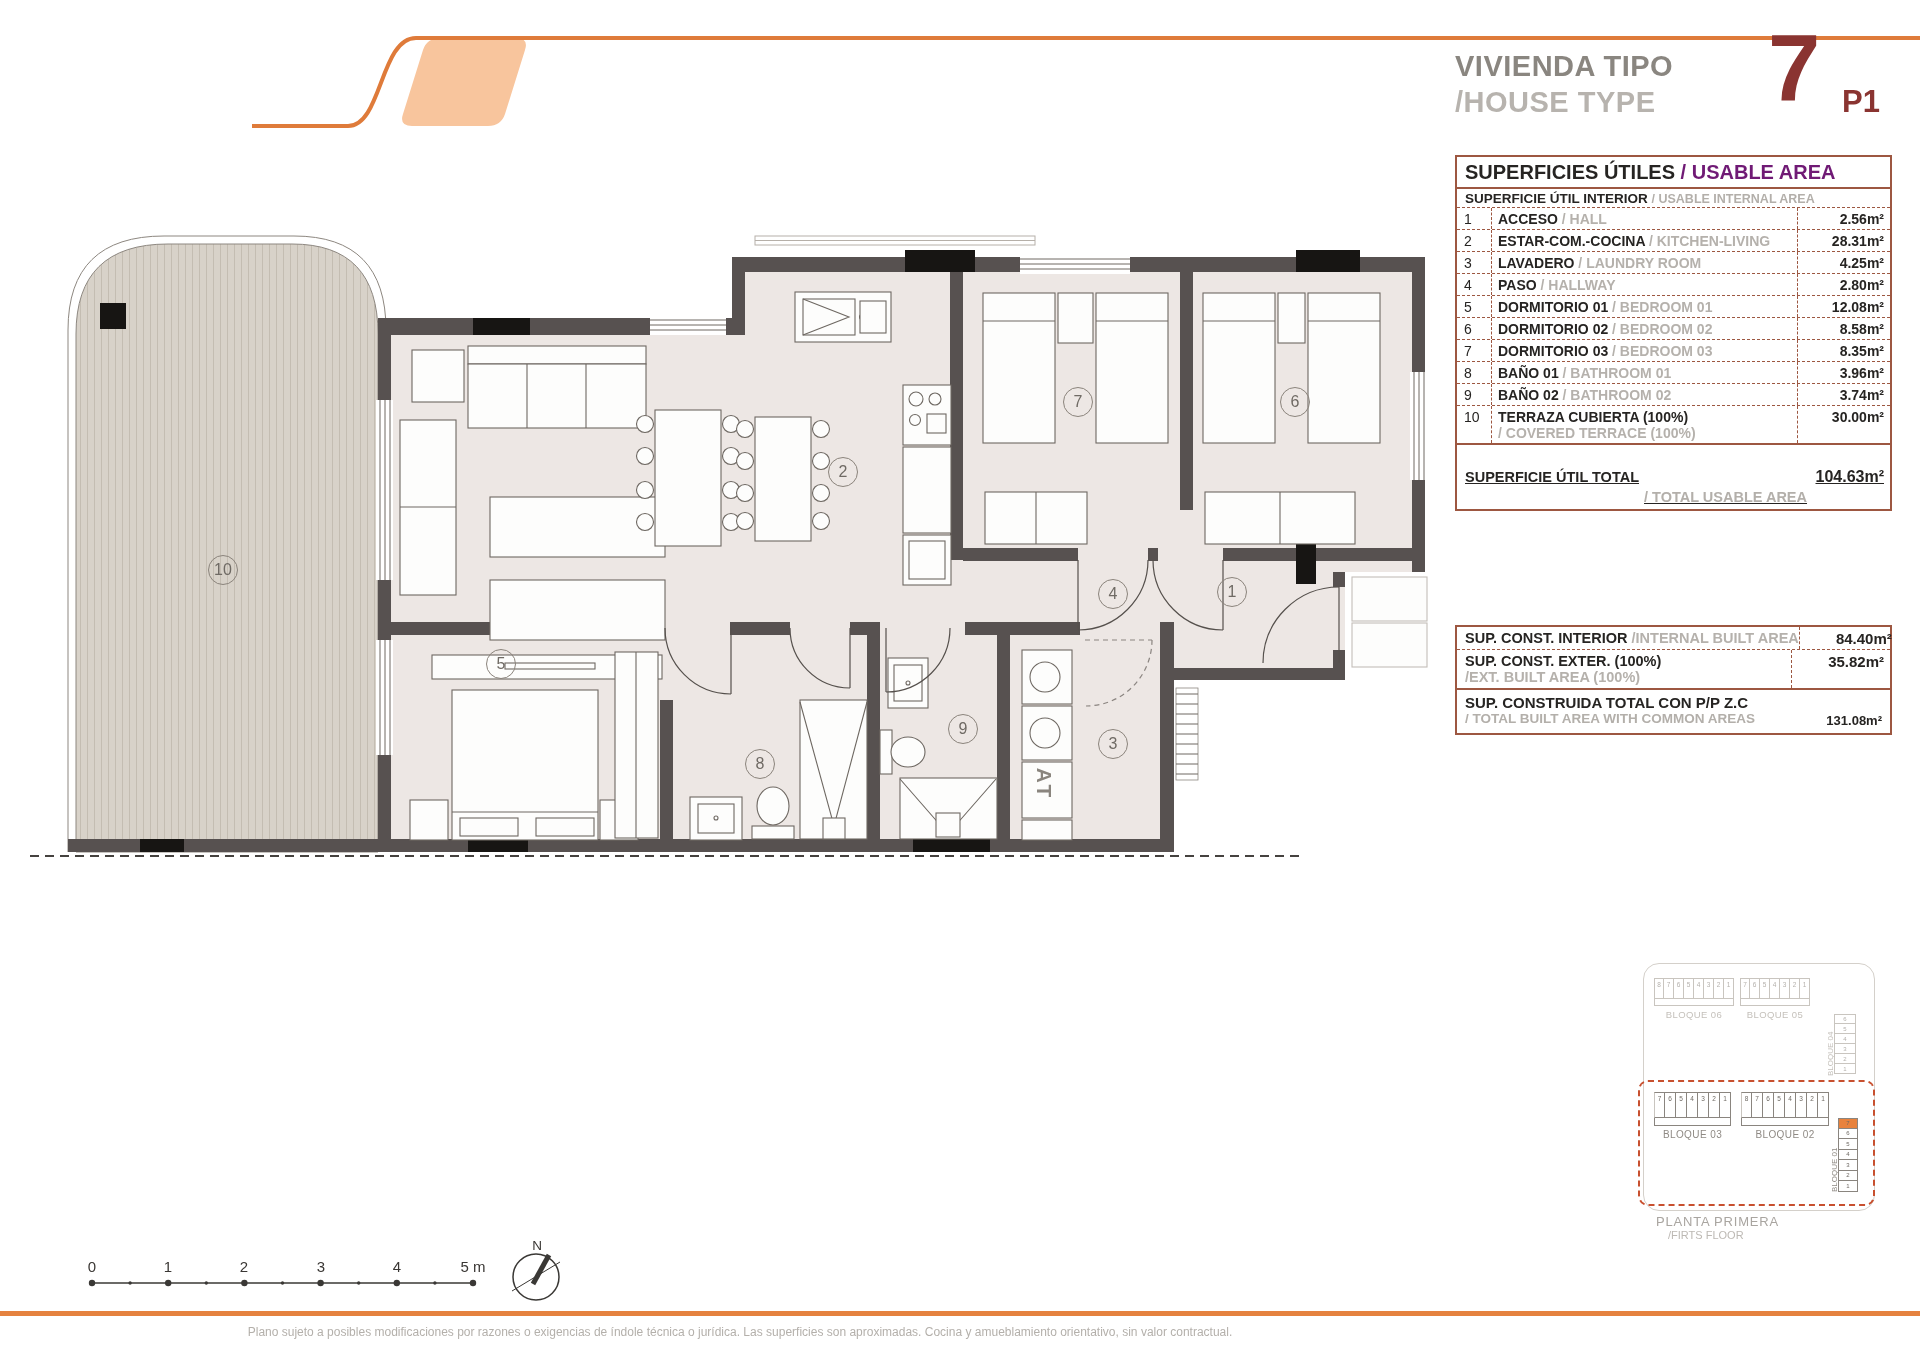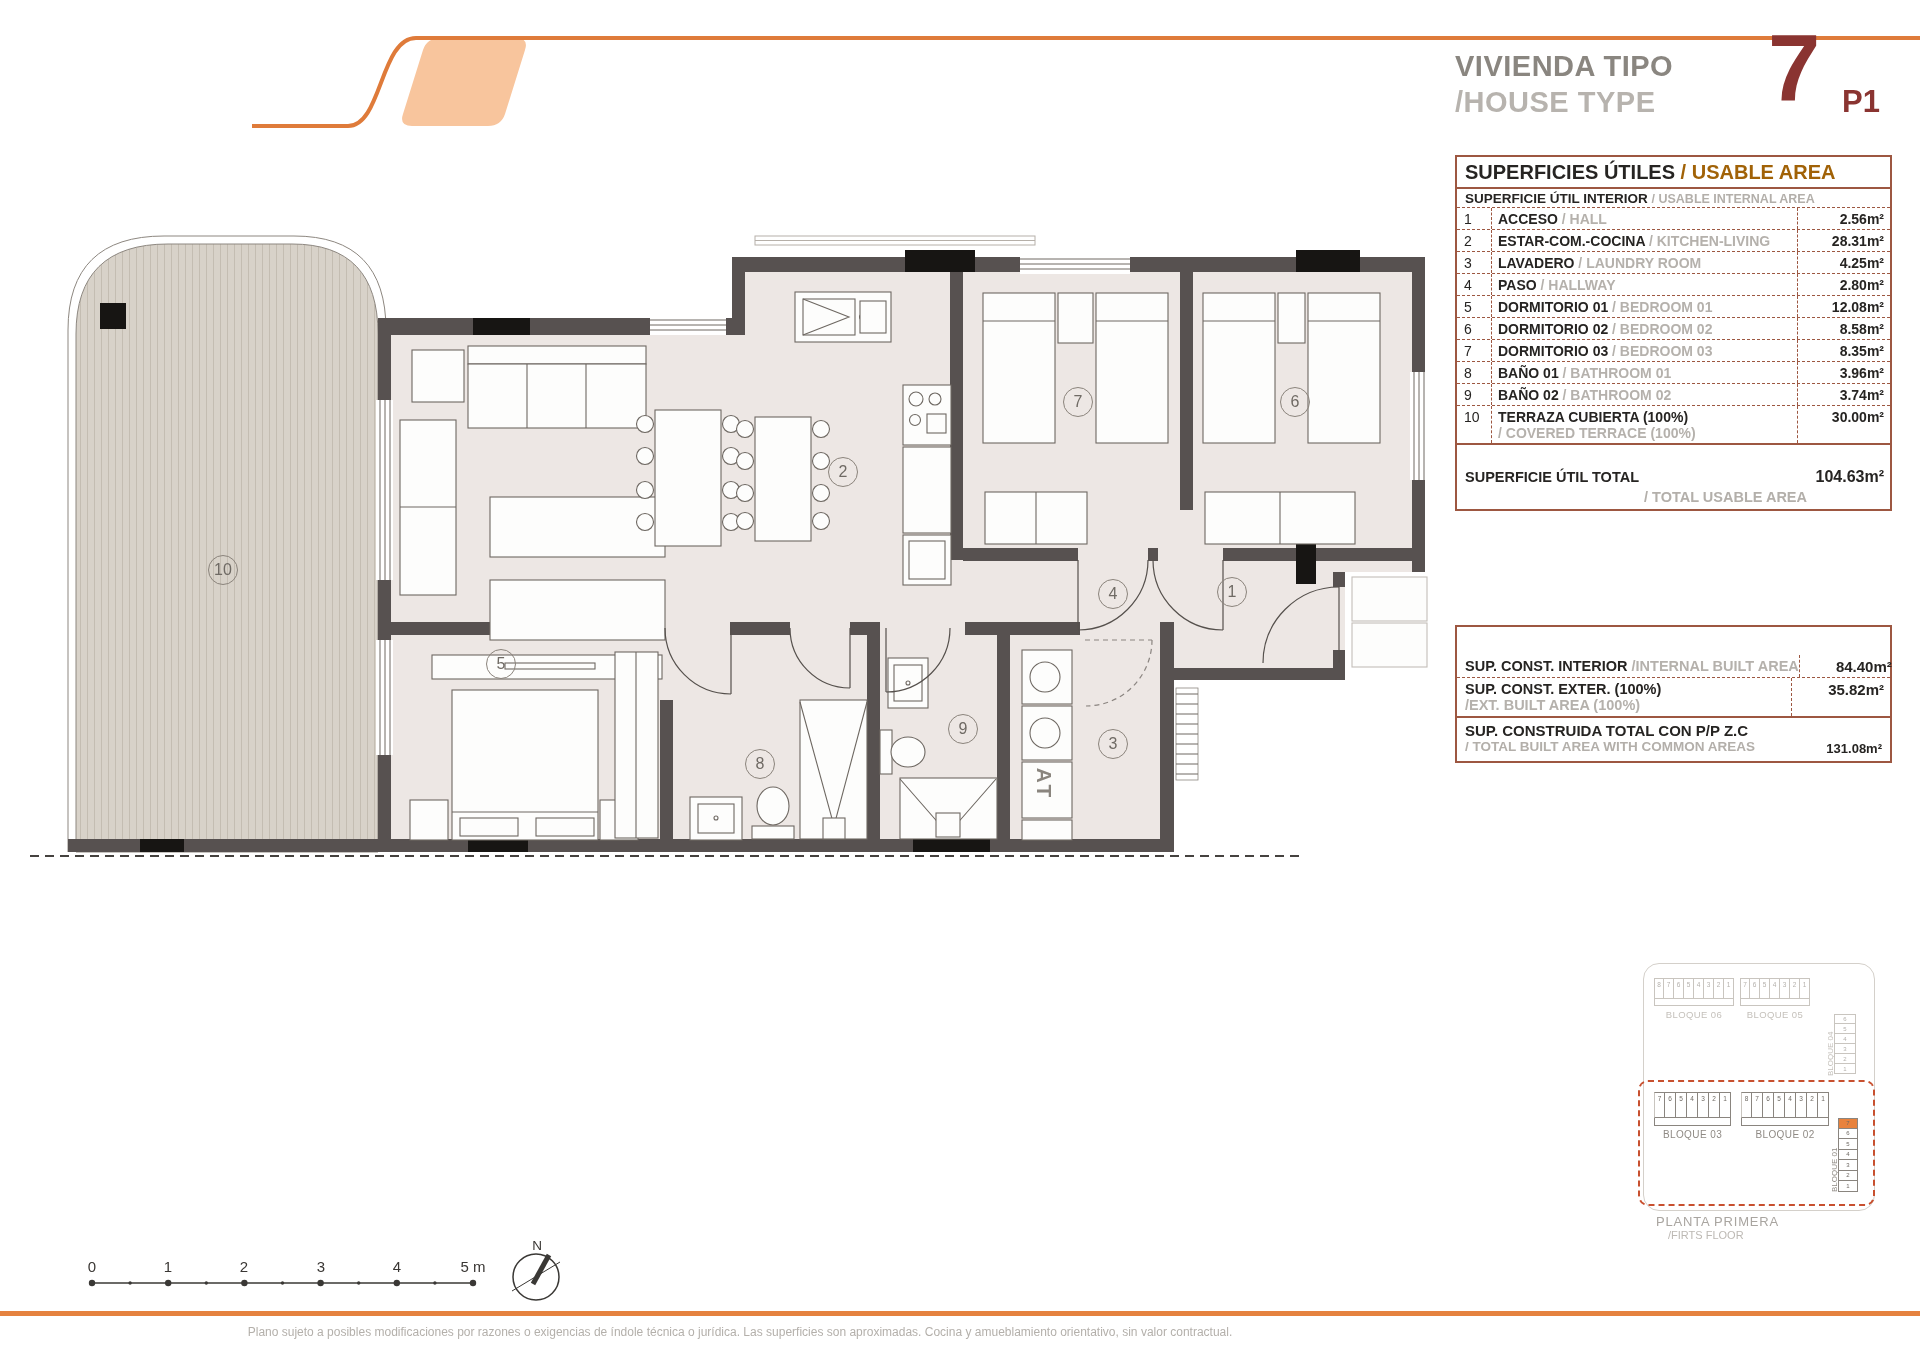--- a/index.html
+++ b/index.html
@@ -12,36 +12,36 @@
   .hdr .l1{font-size:29px;color:#8a8680;}
   .hdr .l2{font-size:29px;color:#b7b3ae;}
   .hdr-num{position:absolute;left:1768px;top:22px;font-size:94px;font-weight:bold;color:#8a3431;line-height:1;}
   .hdr-code{position:absolute;left:1842px;top:84px;font-size:31px;font-weight:bold;color:#8a3431;}
 
   
   .table{position:absolute;left:1455px;width:437px;border:2px solid #9d5741;background:#fff;box-sizing:border-box;}
   #usable{top:155px;}
   #built{top:625px;}
   .t-head{padding:4px 8px 3px;font-weight:bold;font-size:20px;color:#262422;border-bottom:2px solid #9d5741;white-space:nowrap;}
-  .t-head .en{color:#a16207;}
+  .t-head .en{color:#701a75;}
   .t-sub{padding:2px 8px 1px;font-weight:bold;font-size:13.5px;color:#262422;white-space:nowrap;}
   .t-sub .en{color:#b3afaa;font-size:12.5px;}
   .u-row{display:flex;align-items:stretch;border-top:1.6px dashed #9d5741;font-size:14px;}
   .u-num{width:27px;flex:none;padding:3px 0 2px 7px;color:#262422;}
   .u-name{flex:1;border-left:1.6px dashed #9d5741;padding:3px 0 2px 6px;color:#262422;font-weight:bold;white-space:nowrap;}
   .u-name .en{color:#b5b1ac;}
   .u-area{width:86px;flex:none;text-align:right;padding:3px 6px 2px 0;font-weight:bold;color:#262422;
           border-left:1.6px dashed #9d5741;display:flex;align-items:center;justify-content:flex-end;}
   .u-row.stacked .u-name .en{display:block;}
   .u-row.stacked .u-area{align-items:flex-start;}
-  .u-total{display:flex;align-items:center;border-top:2px solid #9d5741;padding:4px 6px 4px 8px;font-weight:bold;font-size:14.5px;color:#262422;white-space:nowrap;}
+  .u-total{display:flex;align-items:center;border-top:2px solid #9d5741;padding:4px 6px 4px 8px;font-weight:bold;font-size:14.5px;color:#262422;white-space:nowrap;text-decoration:underline;}
   .u-total .en{color:#b3afaa;margin-left:5px;margin-top:40px;}
   .u-total .amt{margin-left:auto;font-size:16px;}
   .b-row{display:flex;align-items:stretch;border-top:1.6px dashed #9d5741;font-size:14.5px;}
-  .b-row:first-of-type{border-top:none;margin-top:28px;}
+  .b-row:first-of-type{border-top:none;}
   .b-name{flex:1;padding:3px 0 3px 8px;font-weight:bold;color:#262422;white-space:nowrap;}
   .b-name .en{color:#b5b1ac;font-weight:bold;}
   .b-row.stacked .b-name .en{display:block;}
   .b-area{width:92px;flex:none;border-left:1.6px dashed #9d5741;font-weight:bold;color:#262422;
           display:flex;justify-content:flex-end;align-items:flex-start;padding:3px 6px 0 0;font-size:15px;}
   .b-total{display:flex;border-top:2px solid #9d5741;padding:4px 8px 5px;font-weight:bold;color:#262422;justify-content:space-between;}
   .b-total .lines{flex:1;font-size:15px;white-space:nowrap;}
   .b-total .en{display:block;color:#b3afaa;font-size:13.5px;}
   .b-total .amt{font-size:13px;margin-top:19px;}
 

